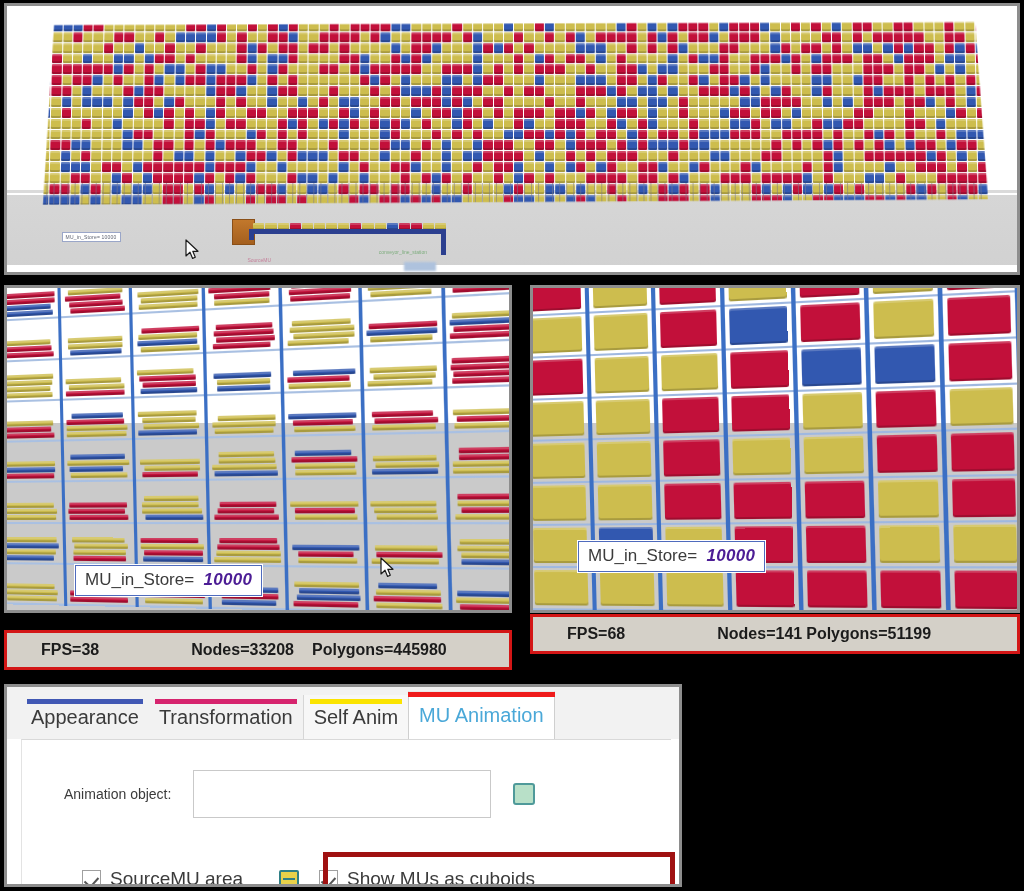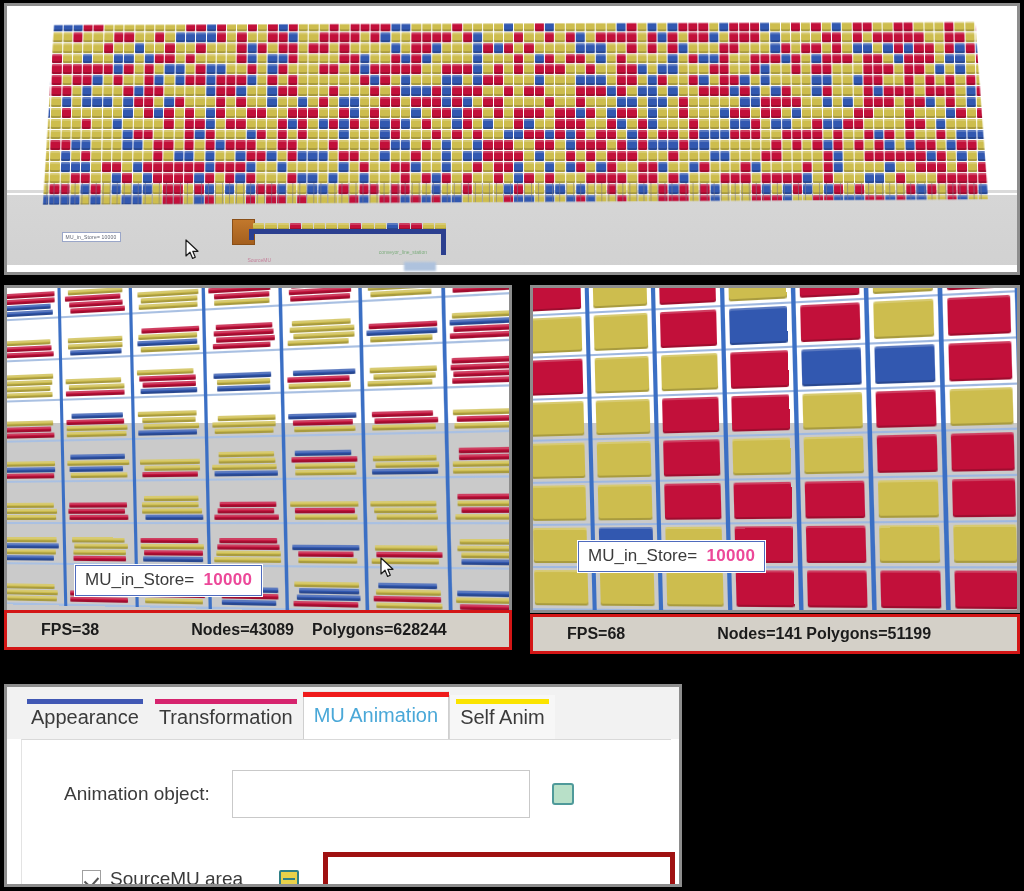--- a/index.html
+++ b/index.html
@@ -130,32 +130,32 @@
   }
   #rack-cuboid .box { width:100%; height:100%; border-radius:2px; }
 
   
   .mu-box {
     position:absolute; background:#ffffff;
     border:1px solid #4f6bbd; padding:4px 9px 5px 9px;
     font-size:17px; color:#3b3b3b; white-space:nowrap;
     box-shadow:0 0 0 1px #fff;
   }
-  .mu-box b { color:#ec4899; font-weight:bold; letter-spacing:.3px; }
+  .mu-box b { color:#4c1d95; font-weight:bold; letter-spacing:.3px;font-style:italic; }
   #mu-box-left  { left: 75px; top: 565px; }
   #mu-box-right { left: 578px; top: 541px; }
 
   
   .statusbar {
     position:absolute; background:#d4d0c8;
     border:3px solid #d31616;
     display:flex; align-items:center;
     font-size:16px; color:#1b1b1b; font-weight:bold;
   }
-  #status-left  { left: 4px; top: 610px; width: 508px; height: 40px; }
+  #status-left  { left: 4px; top: 630px; width: 508px; height: 40px; }
   #status-right { left: 530px; top: 614px; width: 490px; height: 40px; }
   .statusbar .fps   { margin-left: 34px; }
   .statusbar .nodes { margin-left: 92px; }
   .statusbar .polys { margin-left: 18px; }
   #status-right .fps   { margin-left: 34px; }
   #status-right .nodes { margin-left: 92px; }
   #status-right .polys { margin-left: 4px; }
 
   
   #dialog {
@@ -188,21 +188,21 @@
     border-left:1px solid #d6d6d6; }
 
   #dialog-body {
     position:absolute; left:14px; top:52px; right:8px; bottom:0;
     background:#ffffff; border-top:1px solid #d9d9d9;
     border-left:1px solid #e3e3e3;
   }
   #row-anim-object {
     position:absolute; left:42px; top:30px; display:flex; align-items:center;
   }
-  #label-anim-object { font-size:19px; color:#3b3b3b; margin-right:22px; }
+  #label-anim-object { font-size:14px; color:#3b3b3b; margin-right:22px; }
   #input-anim-object {
     width:298px; height:48px; background:#fff;
     border:1px solid #c9c9c9; font-size:17px; padding:0 8px;
     font-family:"Liberation Sans", sans-serif; color:#222;
   }
   #btn-object-picker {
     width:22px; height:22px; margin-left:22px;
     background:#b8e0c8; border:2px solid #4f9a9a; border-radius:3px;
   }
   #row-checks {
@@ -2383,66 +2383,70 @@
   </div>
 
   <div class="cursor" id="cursor-left">
     <svg viewBox="0 0 16 22">
       <path d="M1 1 L1 17 L5 13.2 L7.6 19.4 L10.3 18.3 L7.8 12.3 L13 12.3 Z" fill="#ffffff" stroke="#1a1a1a" stroke-width="1.2" stroke-linejoin="round"></path>
     </svg>
   </div>
 
   <div class="statusbar" id="status-left">
     <span class="fps">FPS=38</span>
-    <span class="nodes">Nodes=43089</span>
-    <span class="polys">Polygons=628244</span>
+    <span class="nodes">Nodes=33208</span>
+    <span class="polys">Polygons=445980</span>
   </div>
 
   <div class="statusbar" id="status-right">
     <span class="fps">FPS=68</span>
     <span class="nodes">Nodes=141</span>
     <span class="polys">Polygons=51199</span>
   </div>
 
   <div id="dialog">
 
     <div id="tabstrip">
       <div class="tab" id="tab-appearance">
         <span class="bar"></span>
         <span>Appearance</span>
       </div>
       <div class="tab" id="tab-transformation">
         <span class="bar"></span>
         <span>Transformation</span>
       </div>
+      <div class="tab" id="tab-self-animation">
+        <span class="bar"></span>
+        <span>Self Anim</span>
+      </div>
       <div class="tab active" id="tab-mu-animation">
         <span class="bar"></span>
         <span>MU Animation</span>
-      </div>
-      <div class="tab" id="tab-self-animation">
-        <span class="bar"></span>
-        <span>Self Anim</span>
       </div>
     </div>
 
     <div id="dialog-body">
 
       <div id="row-anim-object">
         <span id="label-anim-object">Animation object:</span>
         <input id="input-anim-object" type="text" placeholder="" style="">
         <div id="btn-object-picker"></div>
       </div>
 
       <div id="row-checks">
         <div class="chk">
           <span class="chkbox"></span>
           <span class="chk-label">SourceMU area</span>
         </div>
 
         <div id="icon-mu-small"></div>
 
+        <div class="chk">
+          <span class="chkbox"></span>
+          <span class="chk-label">Show MUs as cuboids</span>
+        </div>
       </div>
 
       <div id="highlight-cuboids"></div>
     </div>
   </div>
 
 </div>
 
 </body></html>

